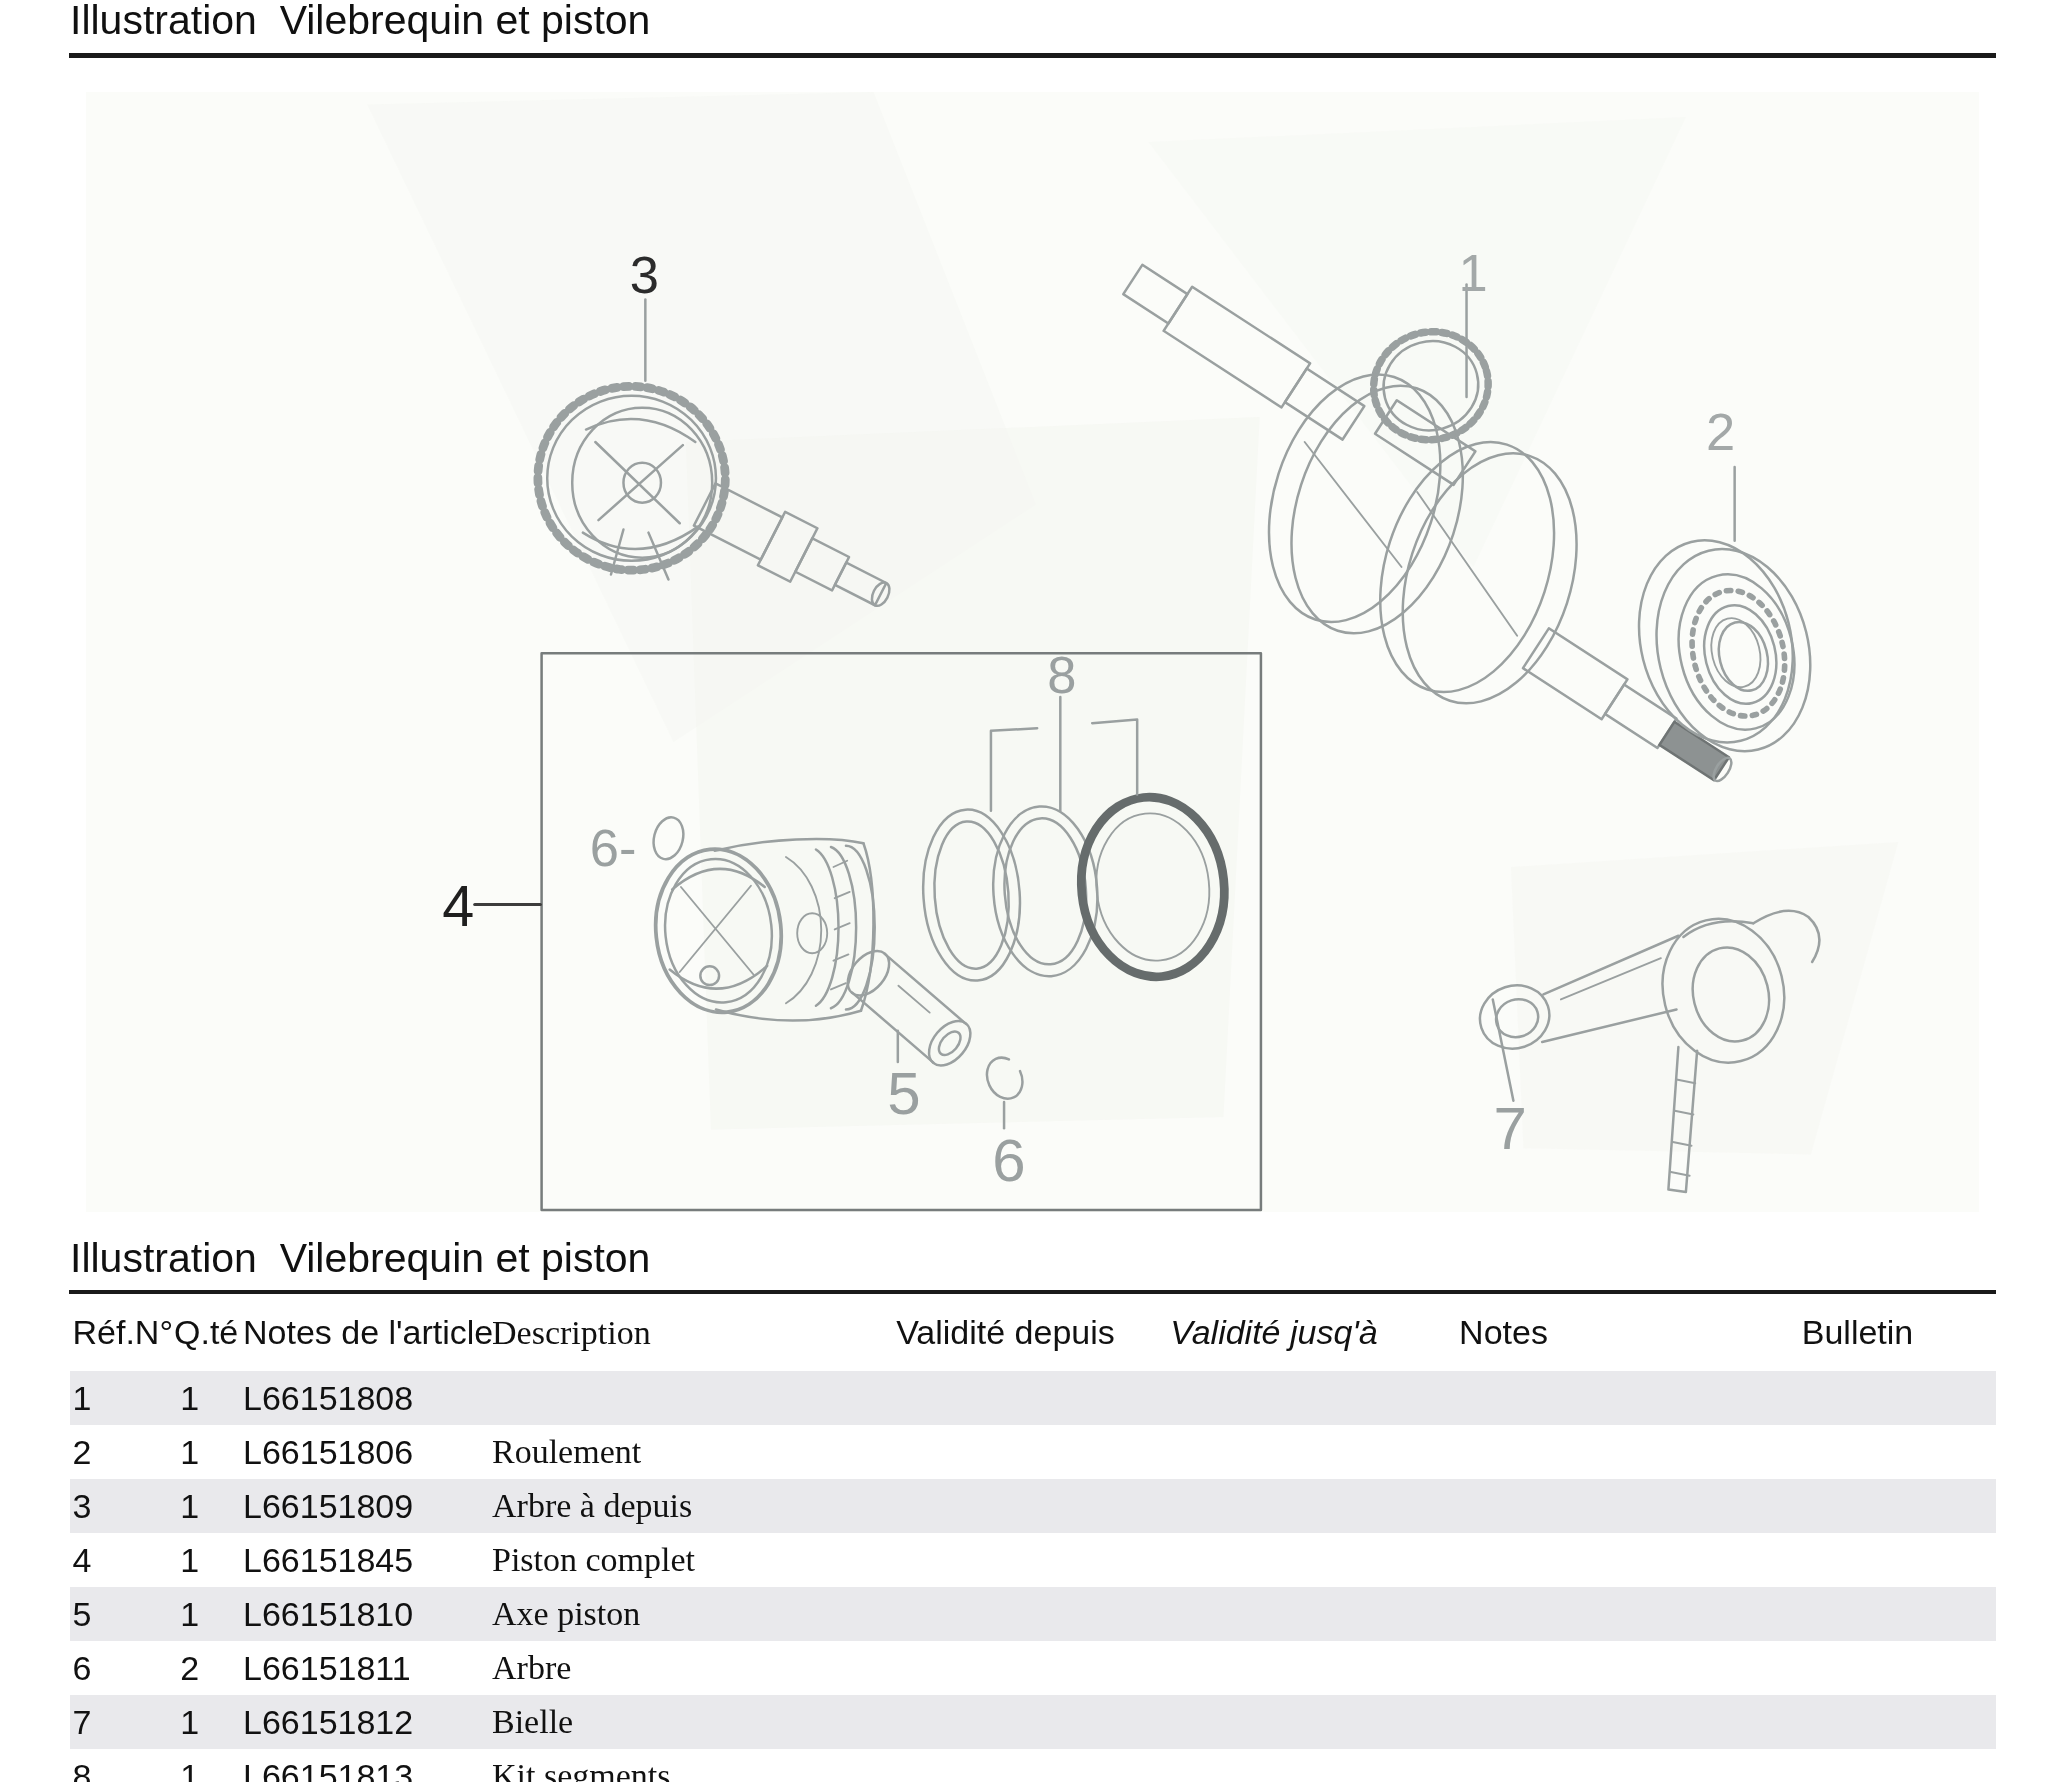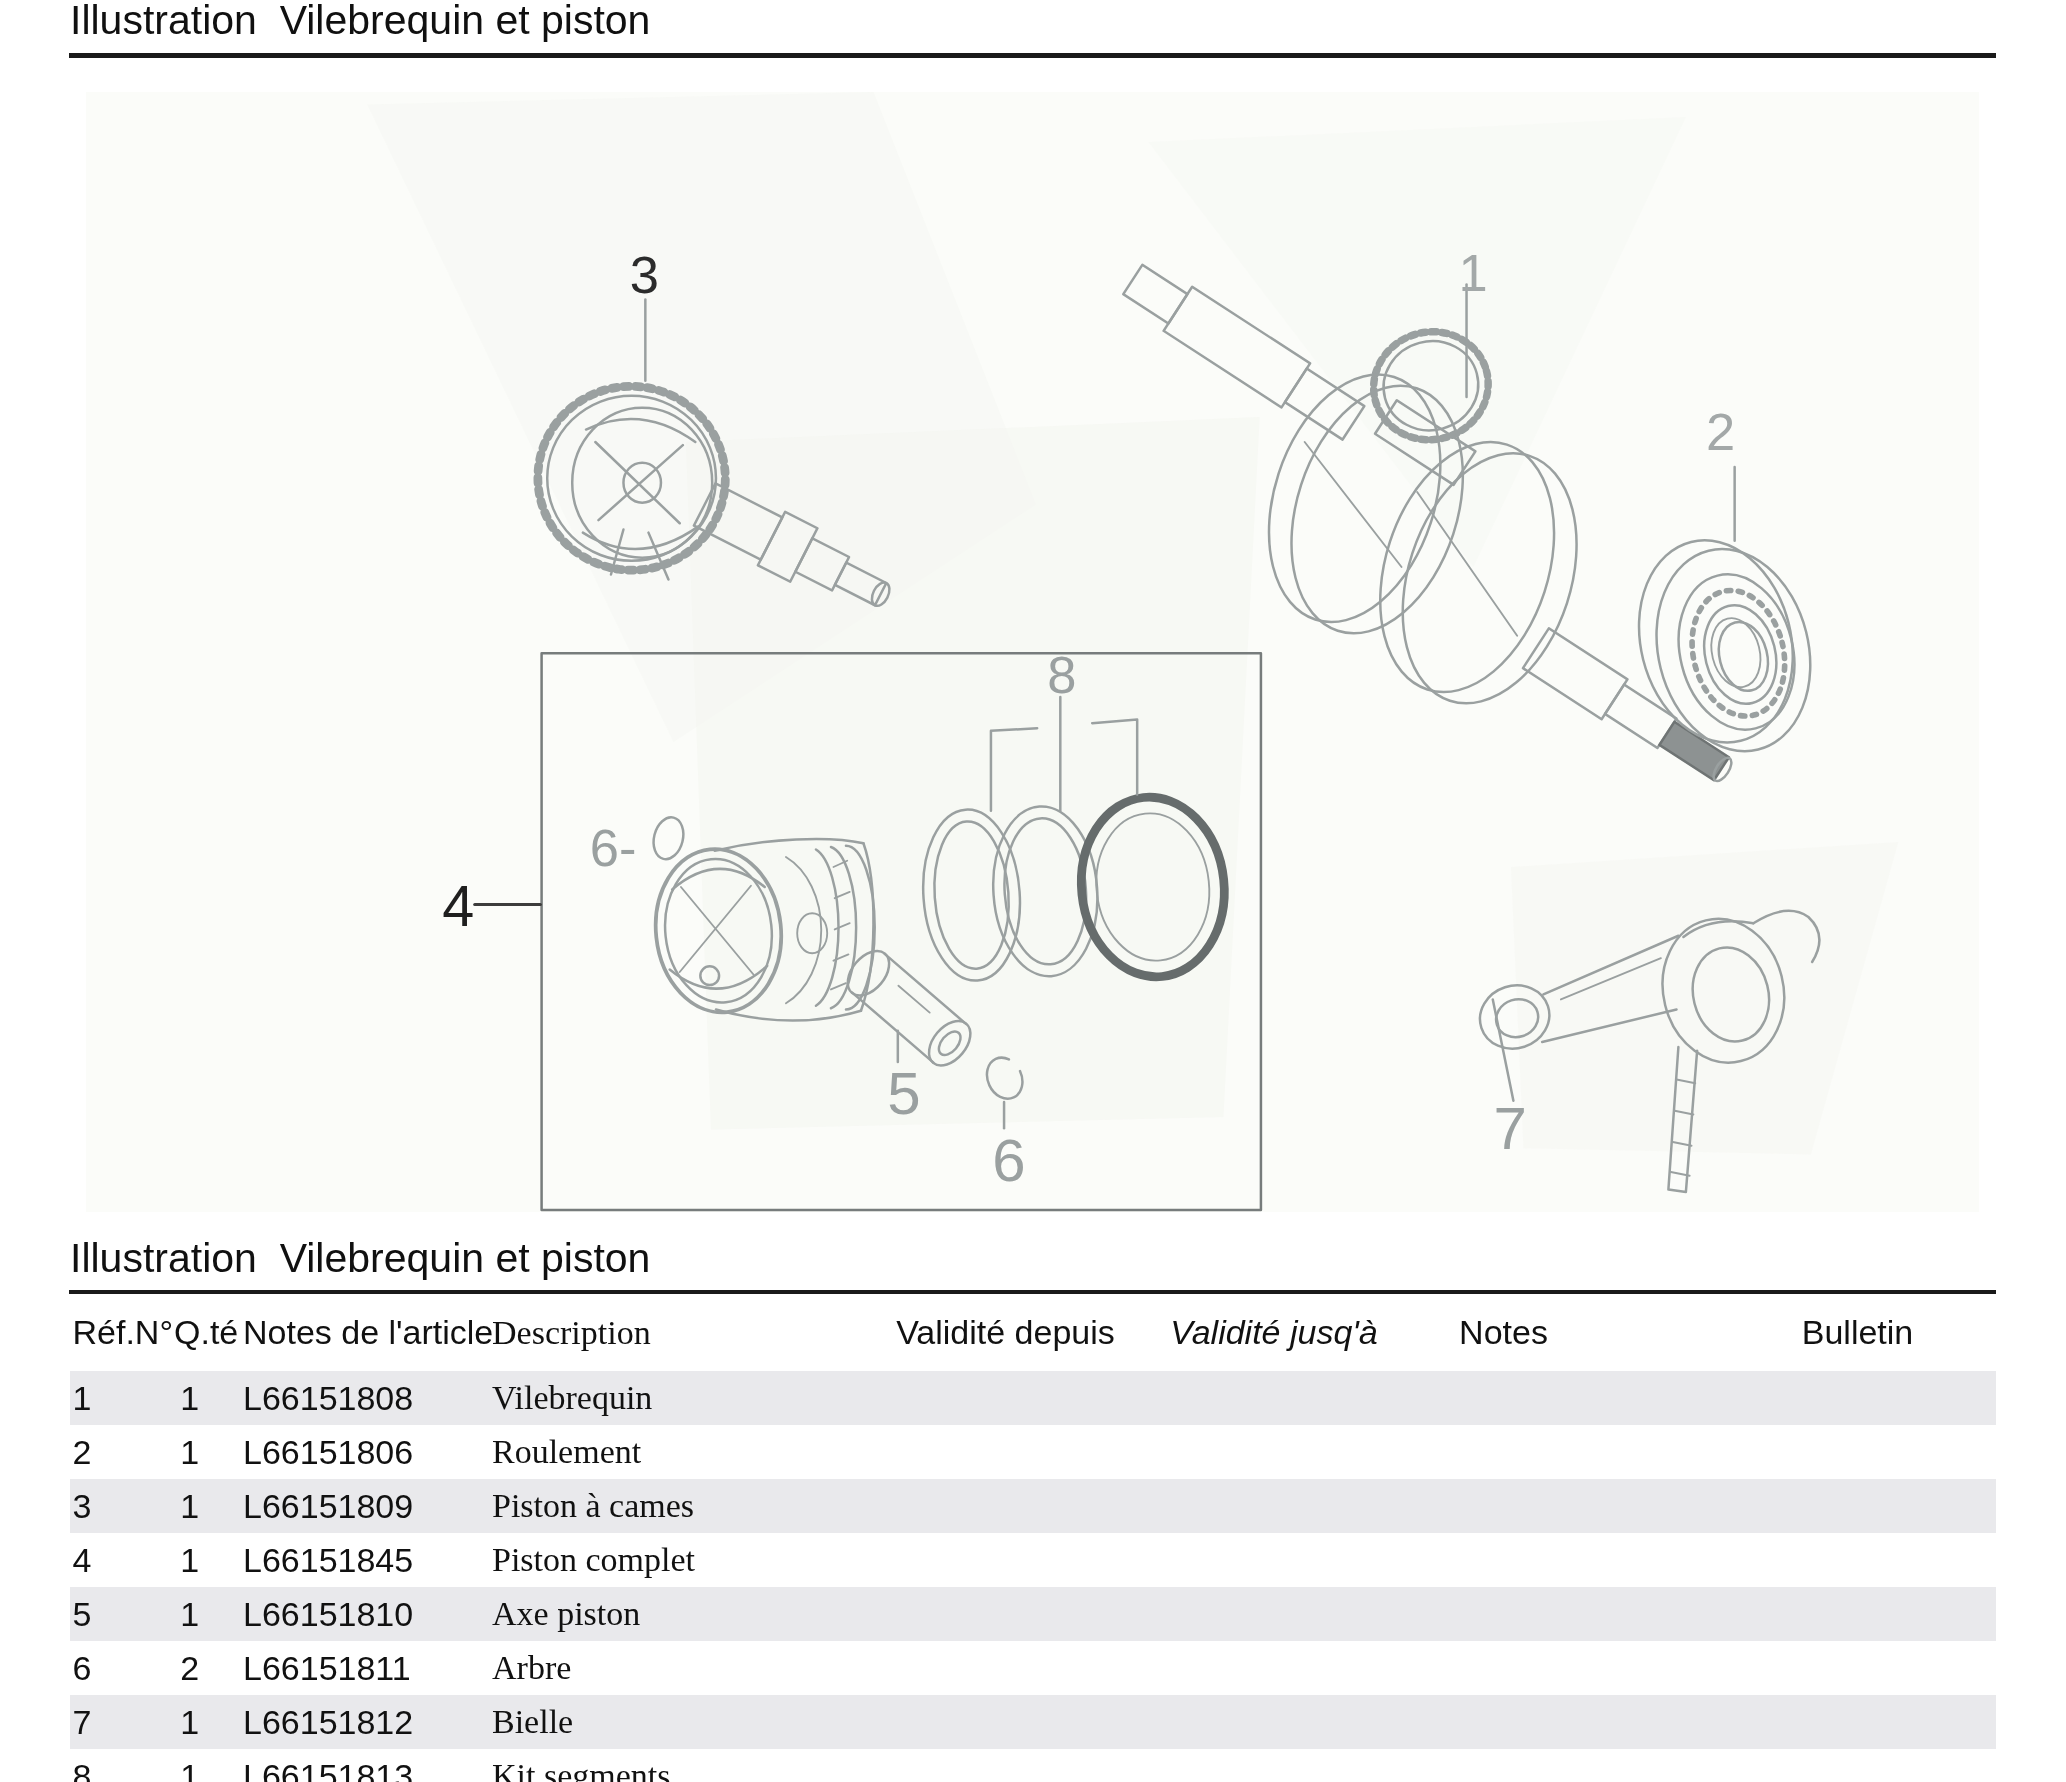--- a/index.html
+++ b/index.html
@@ -208,41 +208,40 @@
       <div class="th col-vdep">Validité depuis</div>
       <div class="th col-vjus">Validité jusq'à</div>
       <div class="th col-notes">Notes</div>
       <div class="th col-bulletin">Bulletin</div>
     </div>
   <div class="tbody">
       <div class="trow">
         <div class="cell col-ref">1</div>
         <div class="cell col-qty">1</div>
         <div class="cell col-code">L66151808</div>
-        <div class="cell col-desc">Vilebrequin</div>
         <div class="cell col-vdep"></div>
         <div class="cell col-vjus"></div>
         <div class="cell col-notes"></div>
         <div class="cell col-bulletin"></div>
       </div>
       <div class="trow">
         <div class="cell col-ref">2</div>
         <div class="cell col-qty">1</div>
         <div class="cell col-code">L66151806</div>
         <div class="cell col-desc">Roulement</div>
         <div class="cell col-vdep"></div>
         <div class="cell col-vjus"></div>
         <div class="cell col-notes"></div>
         <div class="cell col-bulletin"></div>
       </div>
       <div class="trow">
         <div class="cell col-ref">3</div>
         <div class="cell col-qty">1</div>
         <div class="cell col-code">L66151809</div>
-        <div class="cell col-desc">Piston à cames</div>
+        <div class="cell col-desc">Arbre à depuis</div>
         <div class="cell col-vdep"></div>
         <div class="cell col-vjus"></div>
         <div class="cell col-notes"></div>
         <div class="cell col-bulletin"></div>
       </div>
       <div class="trow">
         <div class="cell col-ref">4</div>
         <div class="cell col-qty">1</div>
         <div class="cell col-code">L66151845</div>
         <div class="cell col-desc">Piston complet</div>

